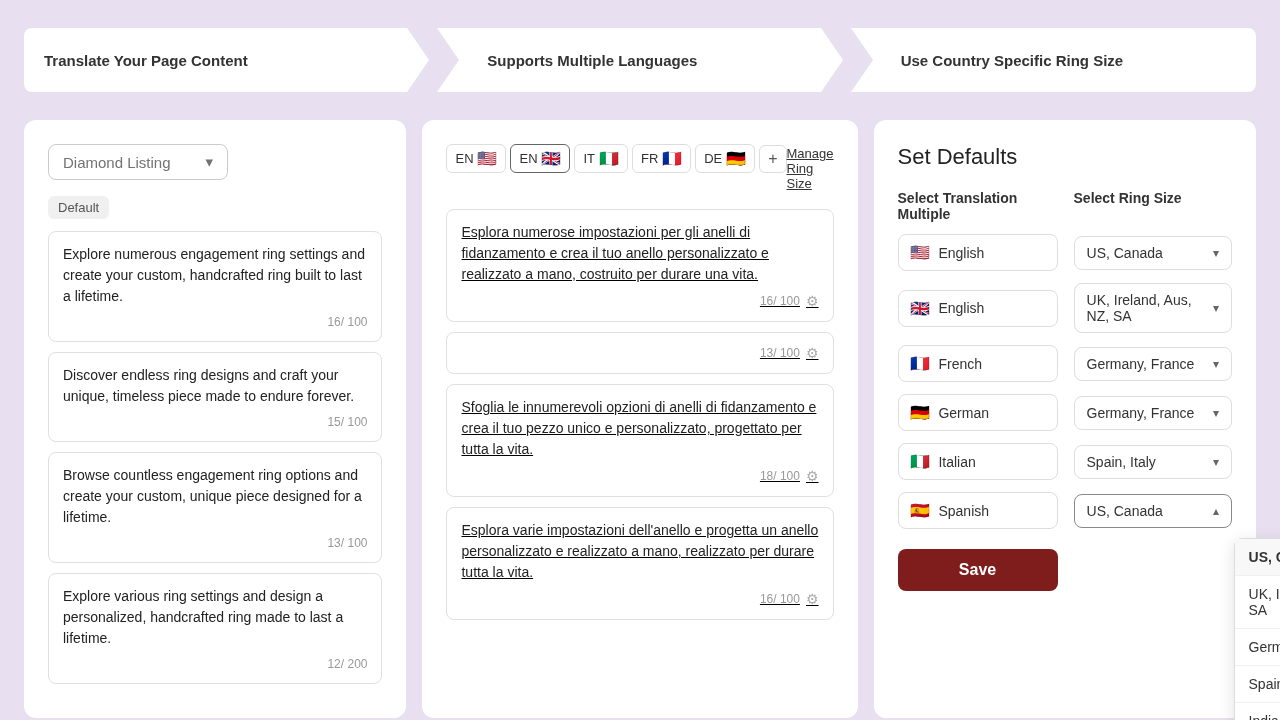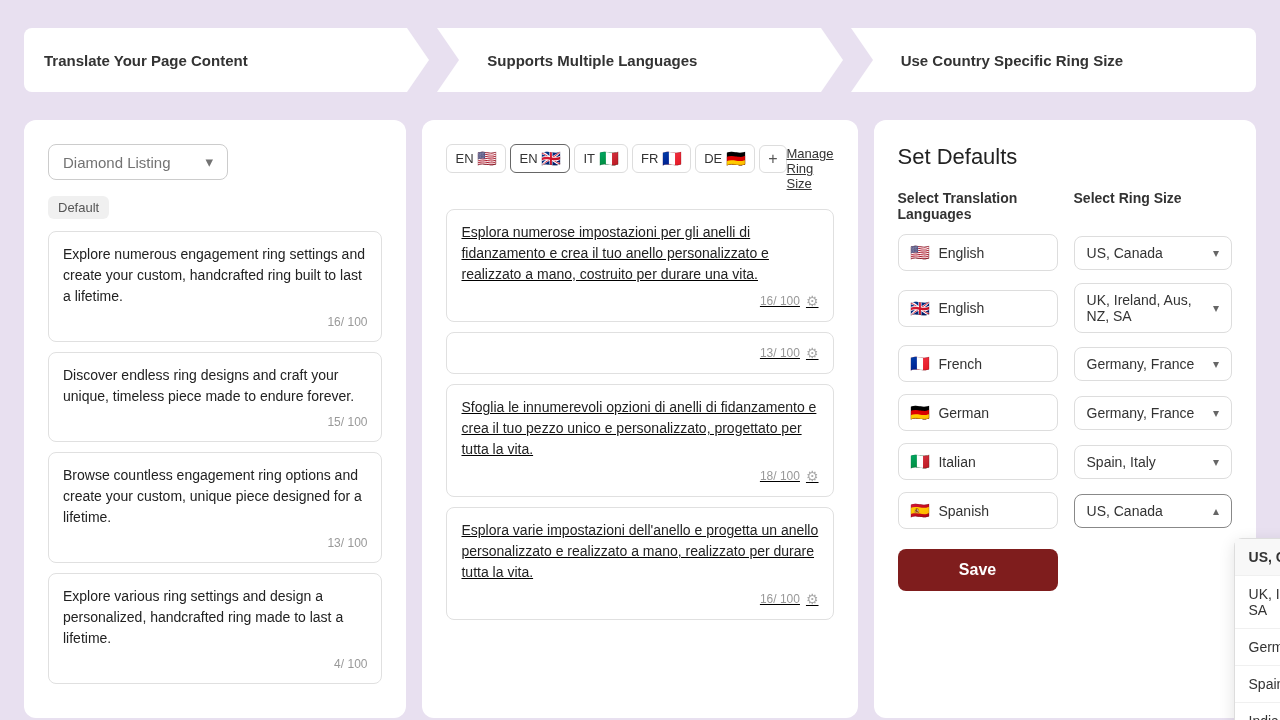--- a/index.html
+++ b/index.html
@@ -372,21 +372,21 @@
       <div class="text-card">
         <p>Discover endless ring designs and craft your unique, timeless piece made to endure forever.</p>
         <div class="counter">15/ 100</div>
       </div>
       <div class="text-card">
         <p>Browse countless engagement ring options and create your custom, unique piece designed for a lifetime.</p>
         <div class="counter">13/ 100</div>
       </div>
       <div class="text-card">
         <p>Explore various ring settings and design a personalized, handcrafted ring made to last a lifetime.</p>
-        <div class="counter">4/ 100</div>
+        <div class="counter">12/ 200</div>
       </div>
     </div>
 
     <div class="column">
       <div style="display:flex; align-items:center; margin-bottom:16px;">
         <div class="lang-tabs">
           <div class="lang-tab">
             <span>EN</span>
             <span class="flag-emoji">🇺🇸</span>
           </div>
@@ -437,21 +437,21 @@
           <span class="counter">16/ 100</span>
           <span class="translate-icon">⚙</span>
         </div>
       </div>
     </div>
 
     <div class="column">
       <h2 class="set-defaults-title">Set Defaults</h2>
 
       <div class="defaults-header-row">
-        <div class="col-header col-header-lang">Select Translation Languages</div>
+        <div class="col-header col-header-lang">Select Translation Multiple</div>
         <div class="col-header col-header-size">Select Ring Size</div>
       </div>
 
       
       <div class="defaults-row">
         <div class="lang-badge">
           <span class="flag-emoji">🇺🇸</span>
           <span>English</span>
         </div>
         <div class="size-dropdown">

